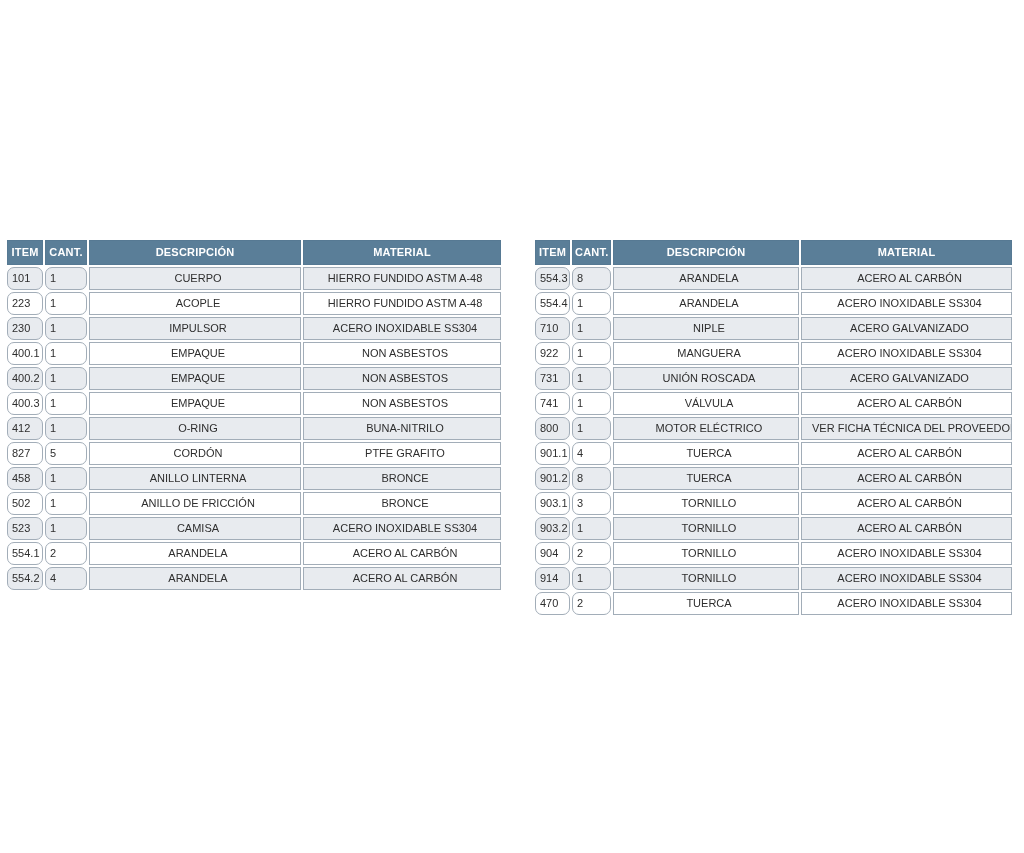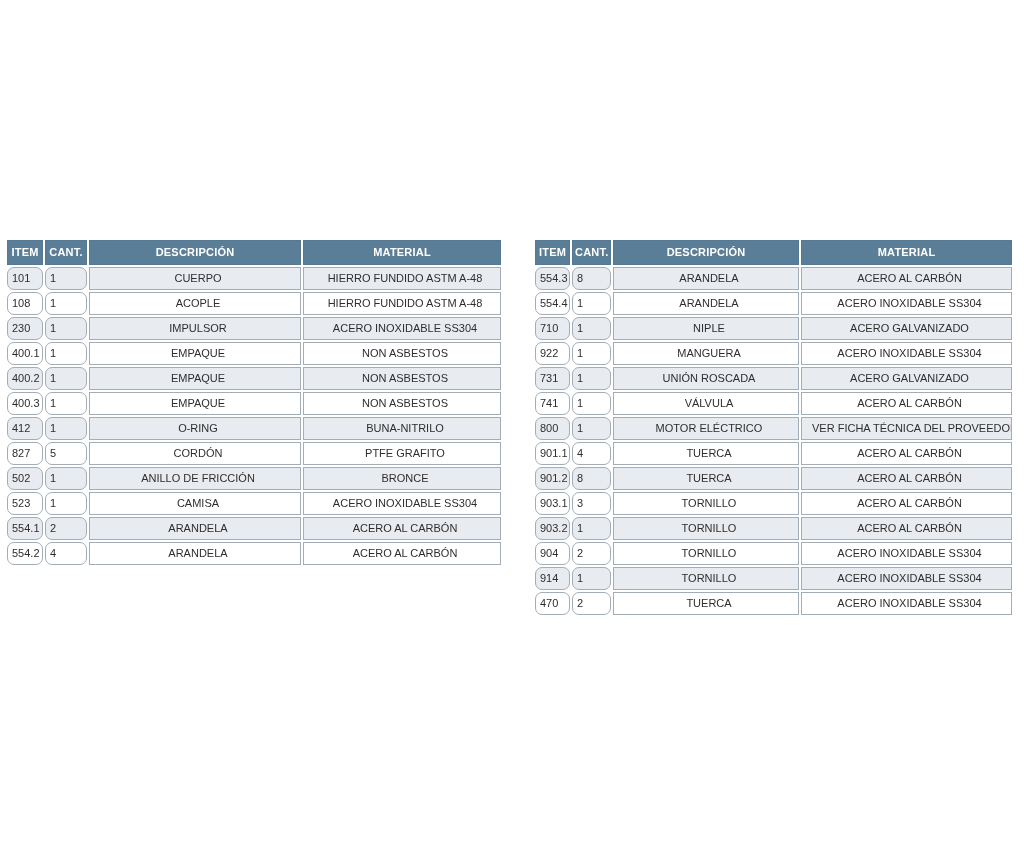--- a/index.html
+++ b/index.html
@@ -72,21 +72,21 @@
         </tr>
       </thead>
     <tbody>
         <tr>
           <td class="center">101</td>
           <td class="center">1</td>
           <td class="text">CUERPO</td>
           <td class="text">HIERRO FUNDIDO ASTM A-48</td>
         </tr>
         <tr>
-          <td class="center">108</td>
+          <td class="center">223</td>
           <td class="center">1</td>
           <td class="text">ACOPLE</td>
           <td class="text">HIERRO FUNDIDO ASTM A-48</td>
         </tr>
         <tr>
           <td class="center">230</td>
           <td class="center">1</td>
           <td class="text">IMPULSOR</td>
           <td class="text">ACERO INOXIDABLE SS304</td>
         </tr>
@@ -112,20 +112,26 @@
           <td class="center">412</td>
           <td class="center">1</td>
           <td class="text">O-RING</td>
           <td class="text">BUNA-NITRILO</td>
         </tr>
         <tr>
           <td class="center">827</td>
           <td class="center">5</td>
           <td class="text">CORDÓN</td>
           <td class="text">PTFE GRAFITO</td>
+        </tr>
+        <tr>
+          <td class="center">458</td>
+          <td class="center">1</td>
+          <td class="text">ANILLO LINTERNA</td>
+          <td class="text">BRONCE</td>
         </tr>
         <tr>
           <td class="center">502</td>
           <td class="center">1</td>
           <td class="text">ANILLO DE FRICCIÓN</td>
           <td class="text">BRONCE</td>
         </tr>
         <tr>
           <td class="center">523</td>
           <td class="center">1</td>

